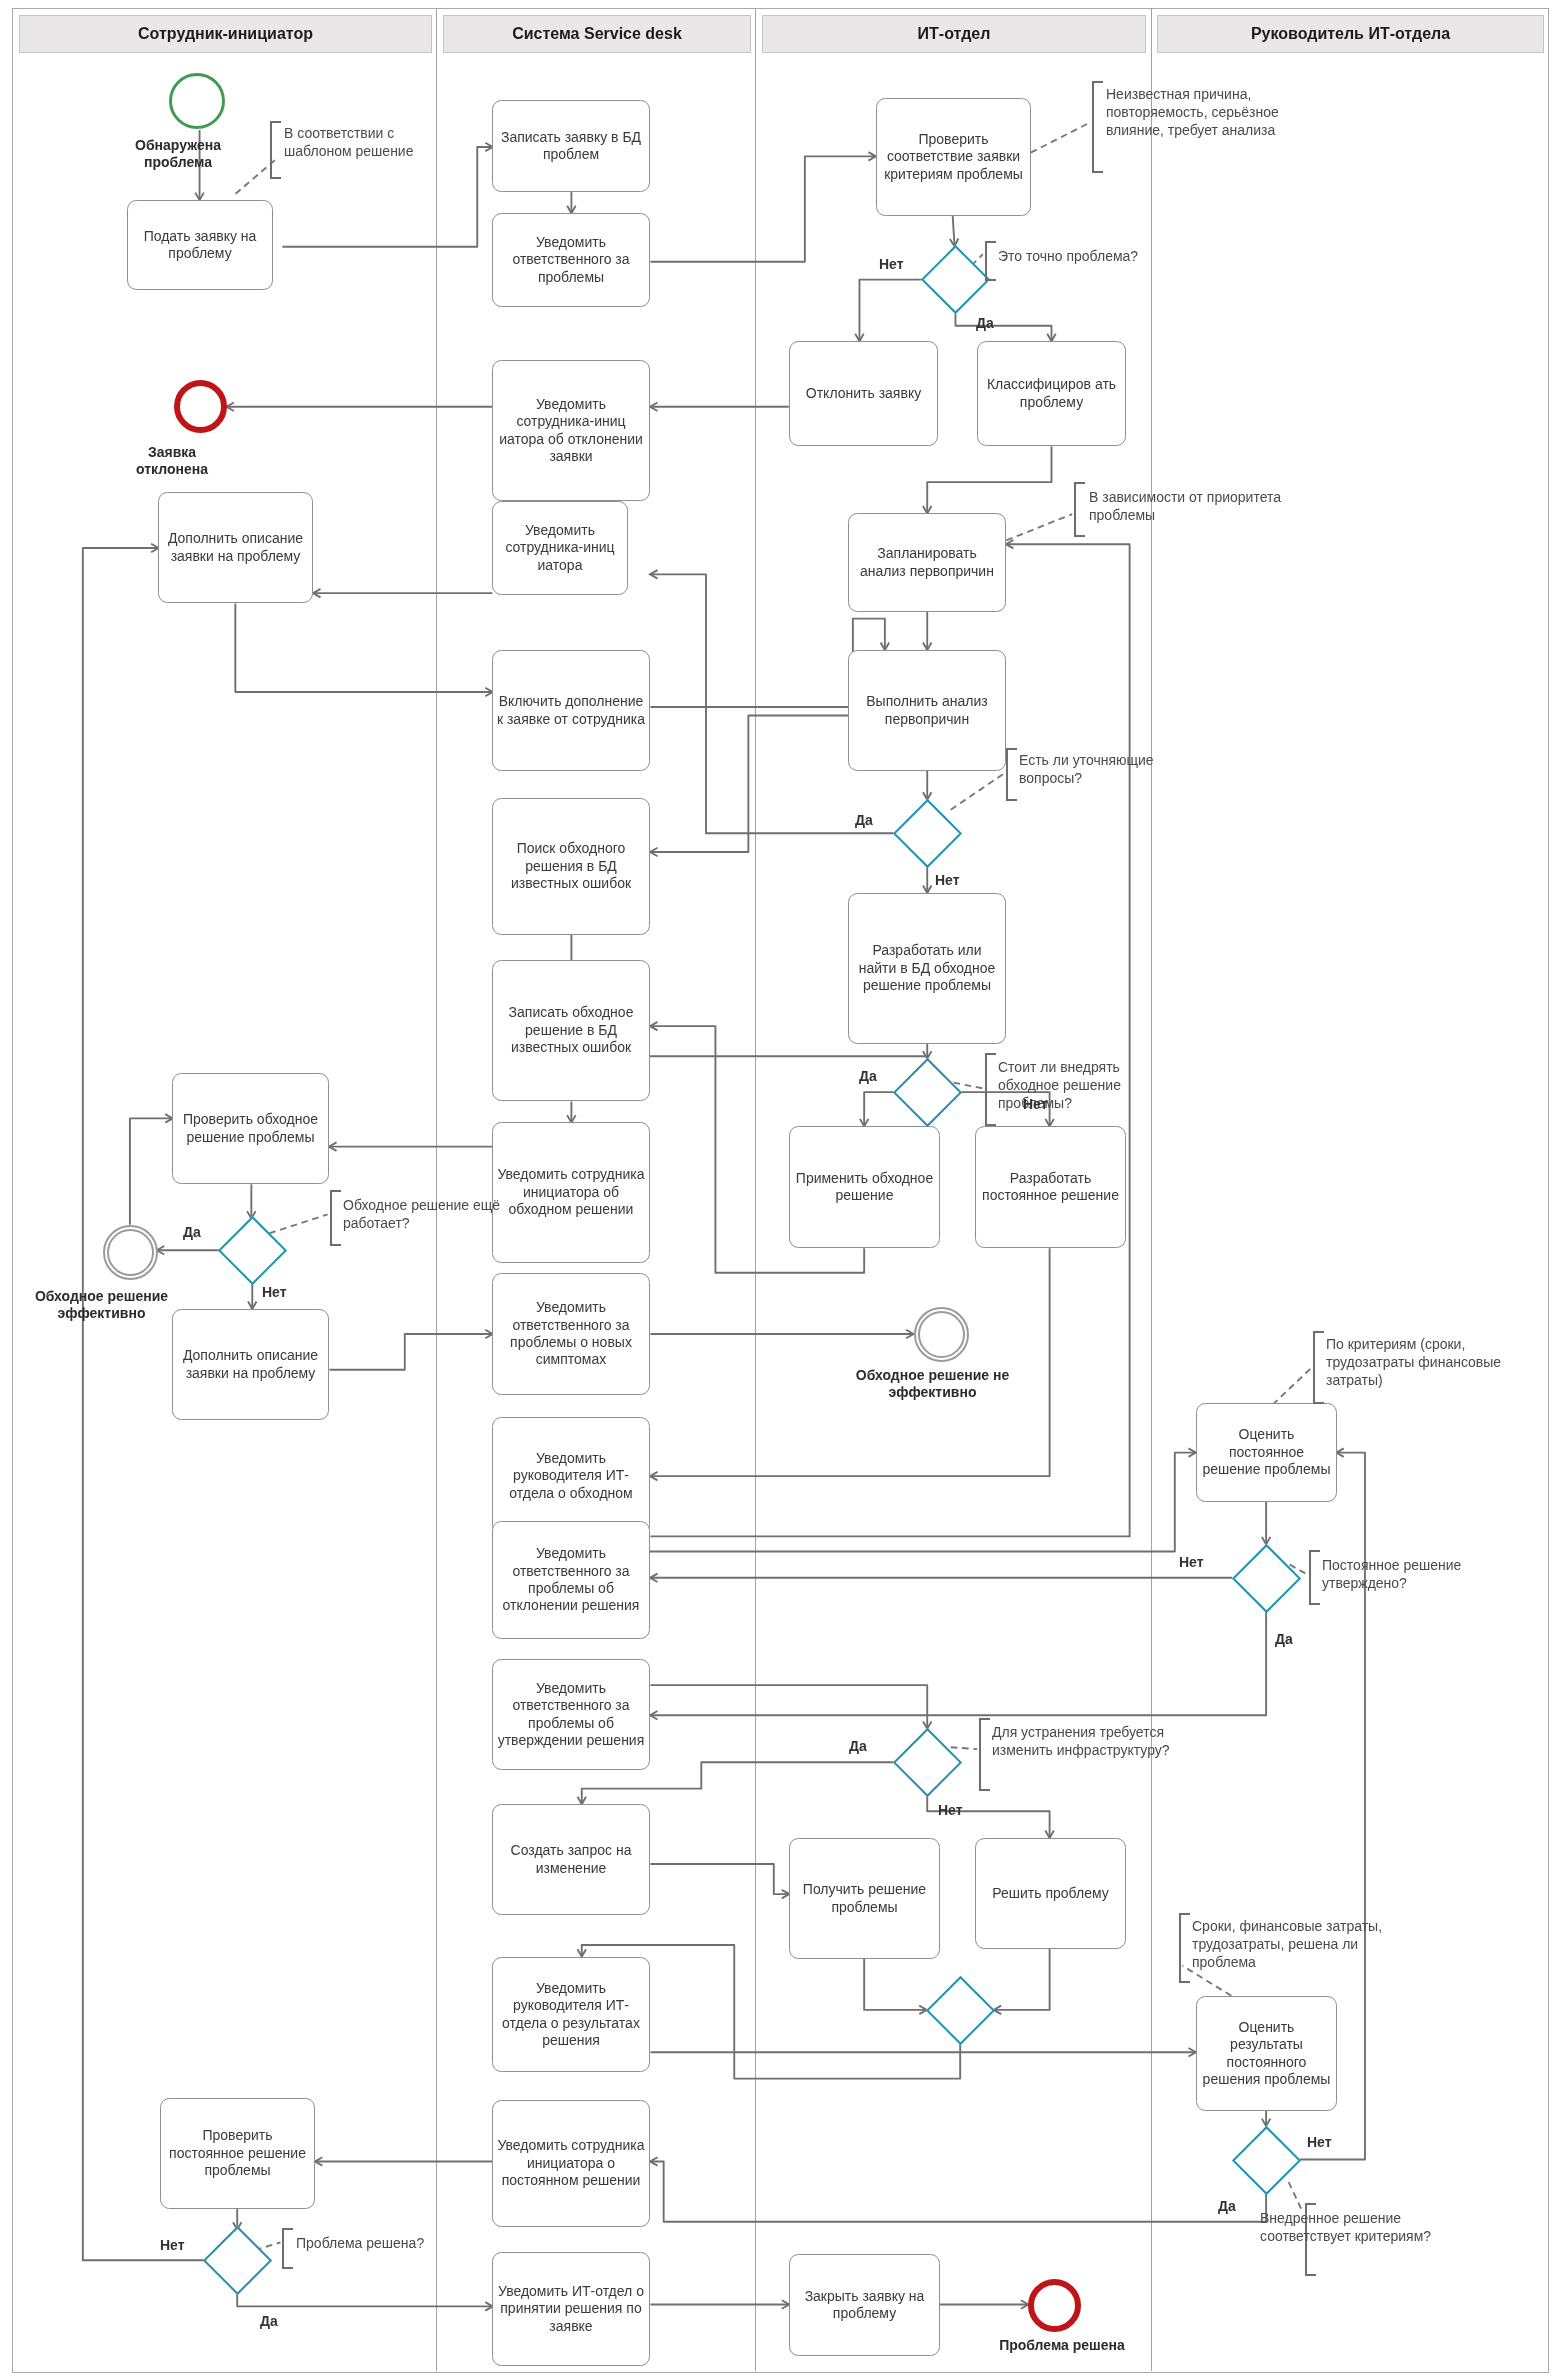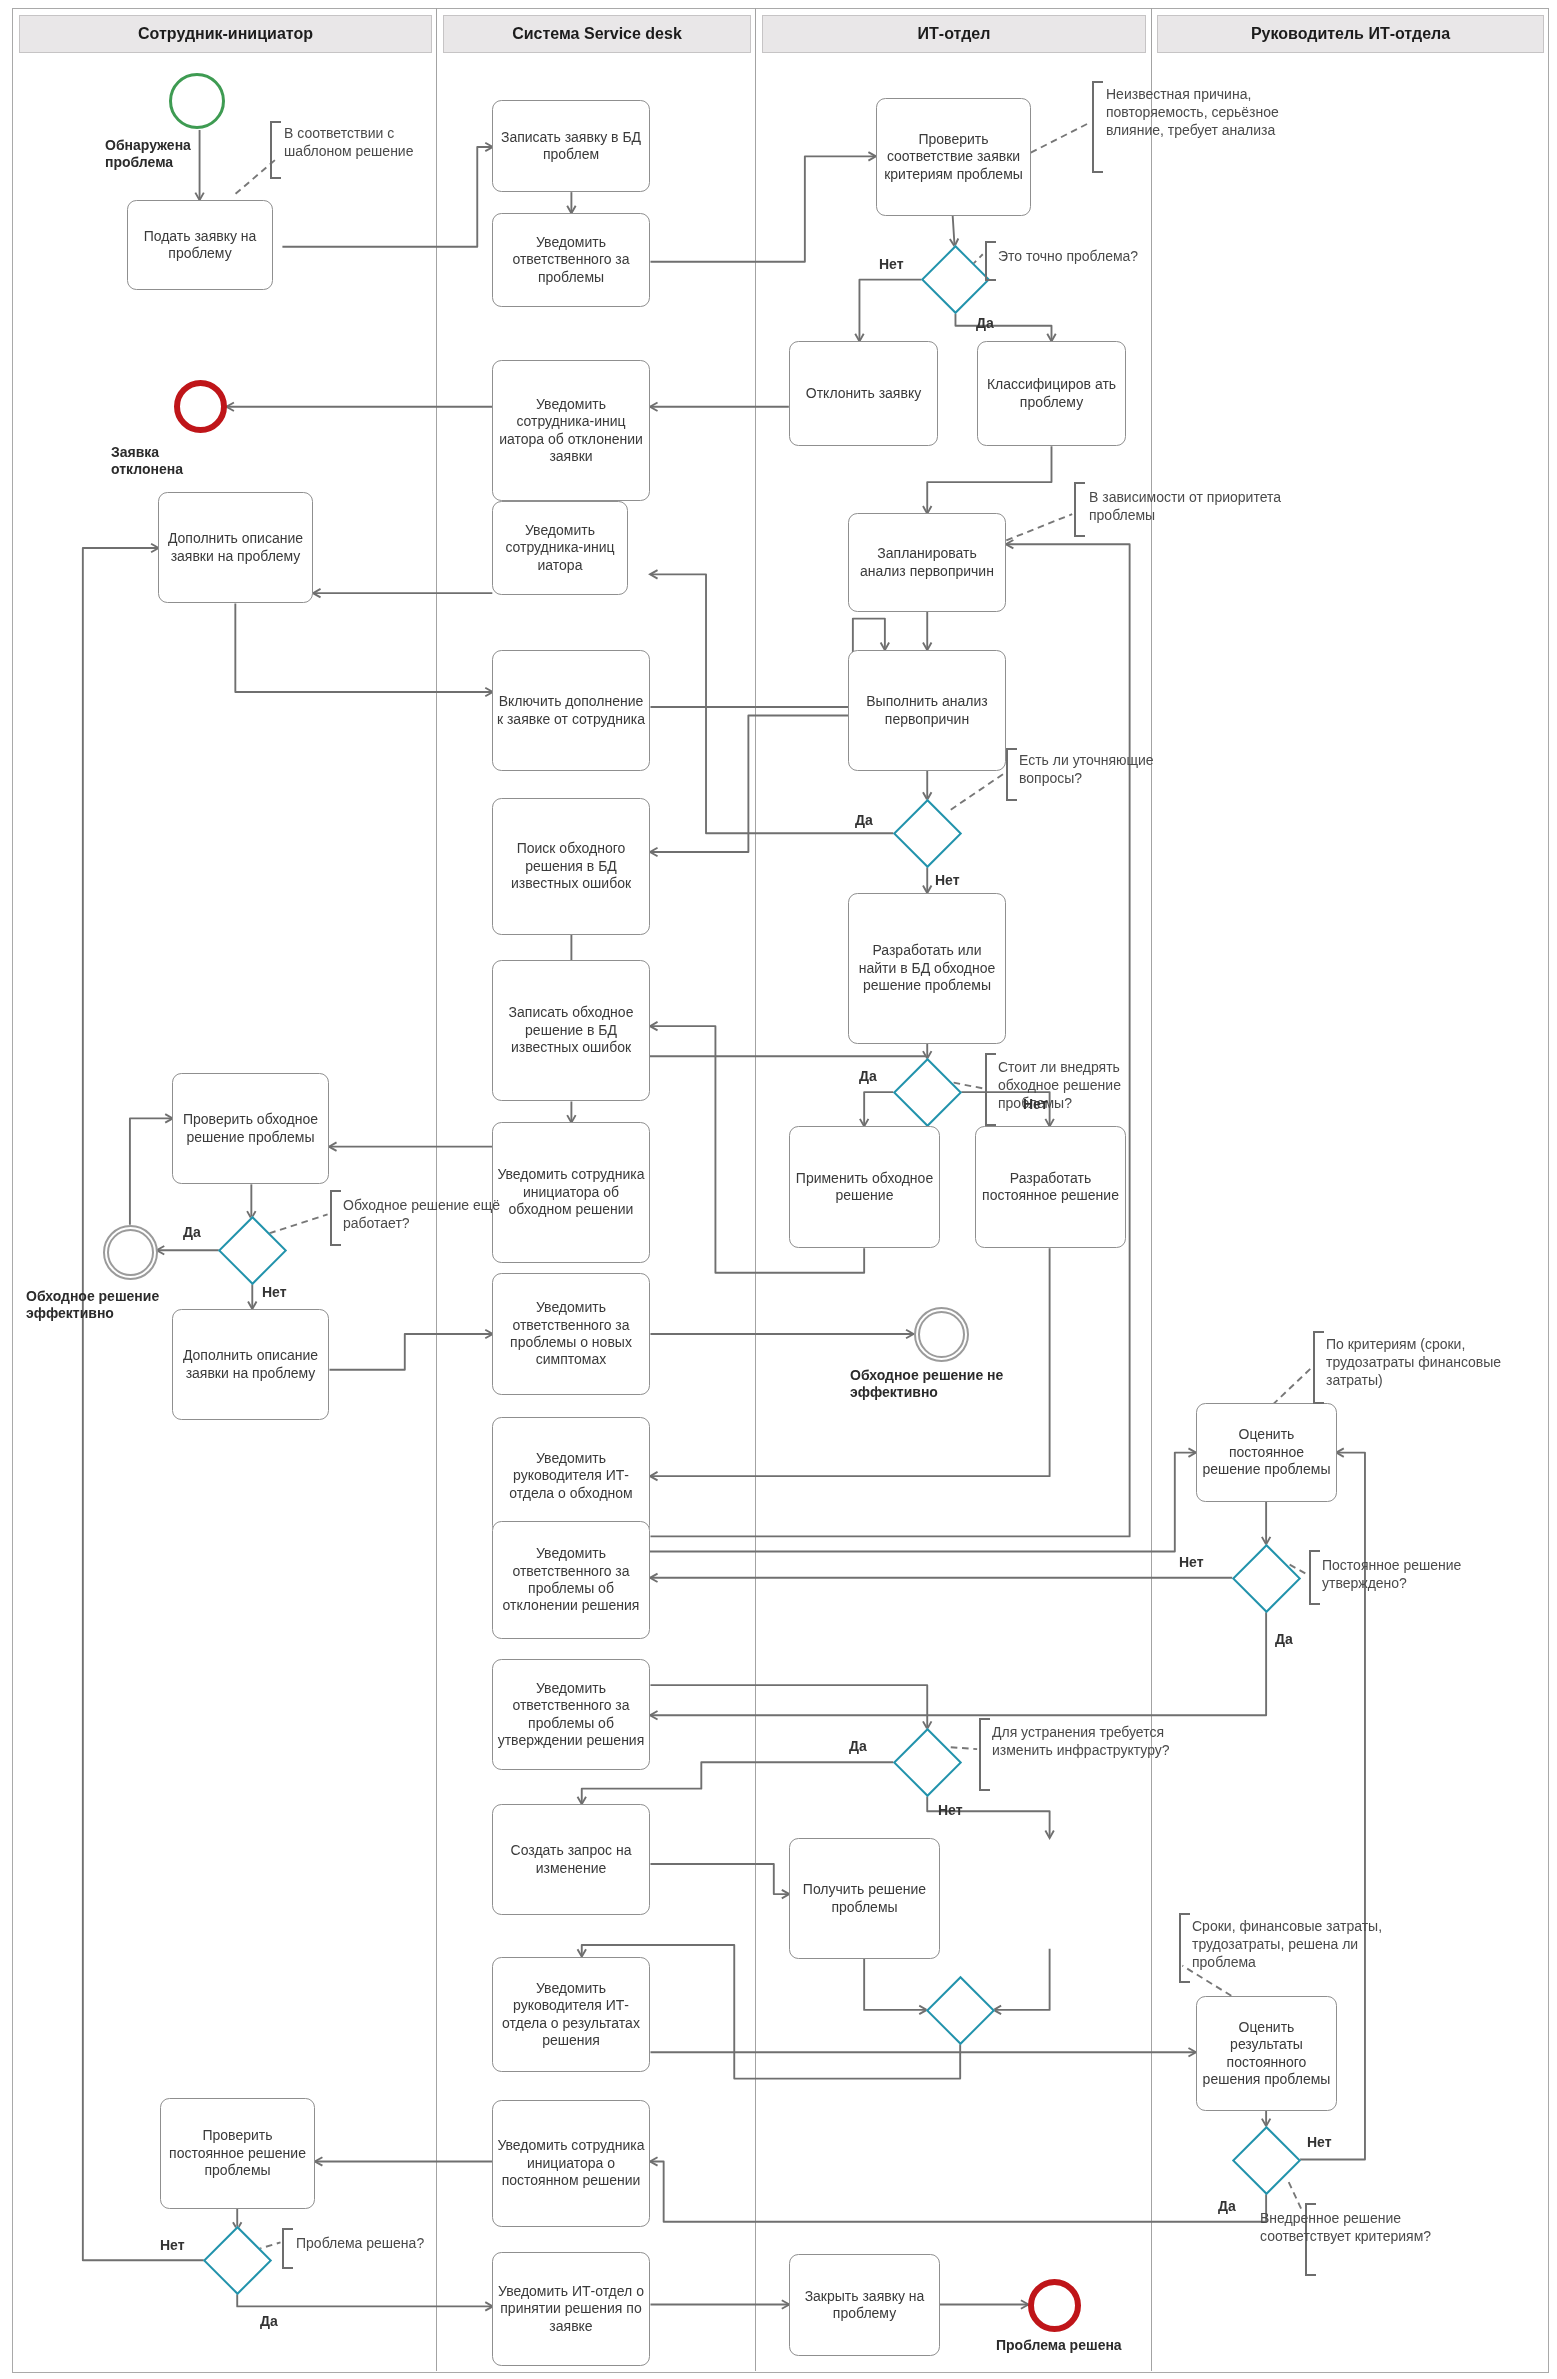--- a/index.html
+++ b/index.html
@@ -15,21 +15,21 @@
         display:flex;align-items:center;justify-content:center;text-align:center;
         font-size:14px;line-height:1.24;color:#3a3a3a;padding:3.8px;box-sizing:border-box;}
   .gw{position:absolute;width:49px;height:49px;background:#fff;border:2.4px solid #2293ac;
       transform:rotate(45deg);box-sizing:border-box;}
   .ev{position:absolute;border-radius:50%;background:#fff;box-sizing:border-box;}
   .ev-start{width:56px;height:56px;border:3.3px solid #3e9b52;}
   .ev-end{width:53px;height:53px;border:6.6px solid #bf1519;}
   .ev-int{width:55px;height:55px;border:2.4px solid #9b9b9b;position:absolute;}
   .ev-int::after{content:"";position:absolute;left:1.9px;top:1.9px;right:1.9px;bottom:1.9px;
                  border:2.4px solid #9b9b9b;border-radius:50%;}
-  .evlab{position:absolute;font-size:14px;font-weight:bold;color:#2b2b2b;line-height:1.22;}
+  .evlab{position:absolute;font-size:14px;font-weight:bold;color:#2b2b2b;line-height:1.22;text-align:center;}
   .ann{position:absolute;font-size:14px;color:#4a4a4a;line-height:1.3;}
   .brk{position:absolute;width:11.3px;border-left:2.4px solid #6d6d6d;border-top:2.4px solid #6d6d6d;
        border-bottom:2.4px solid #6d6d6d;box-sizing:border-box;}
   .yn{position:absolute;font-size:14px;font-weight:bold;color:#333;}
 </style>
 </head>
 <body>
 
 <div id="canvas">
   <div id="frame"></div>
@@ -228,20 +228,23 @@
     </div>
   <div class="task" style="left:975px;top:1126px;width:151px;height:122px">
       <span>Разработать постоянное решение</span>
     </div>
   <div class="ev ev-int" style="left:914px;top:1307px"></div>
   <div class="evlab" style="left:850px;top:1367px;width:165px">Обходное решение не эффективно</div>
   <div class="gw" style="left:903px;top:1738px"></div>
   <div class="task" style="left:789px;top:1838px;width:151px;height:121px">
       <span>Получить решение проблемы</span>
     </div>
+  <div class="task" style="left:975px;top:1838px;width:151px;height:111px">
+      <span>Решить проблему</span>
+    </div>
   <div class="gw" style="left:936px;top:1986px"></div>
   <div class="task" style="left:789px;top:2254px;width:151px;height:102px">
       <span>Закрыть заявку на проблему</span>
     </div>
   <div class="ev ev-end" style="left:1028px;top:2279px"></div>
   <div class="evlab" style="left:996px;top:2337px;width:132px">Проблема решена</div>
 
   <div class="task" style="left:1196px;top:1403px;width:141px;height:99px">
       <span>Оценить постоянное решение проблемы</span>
     </div>

